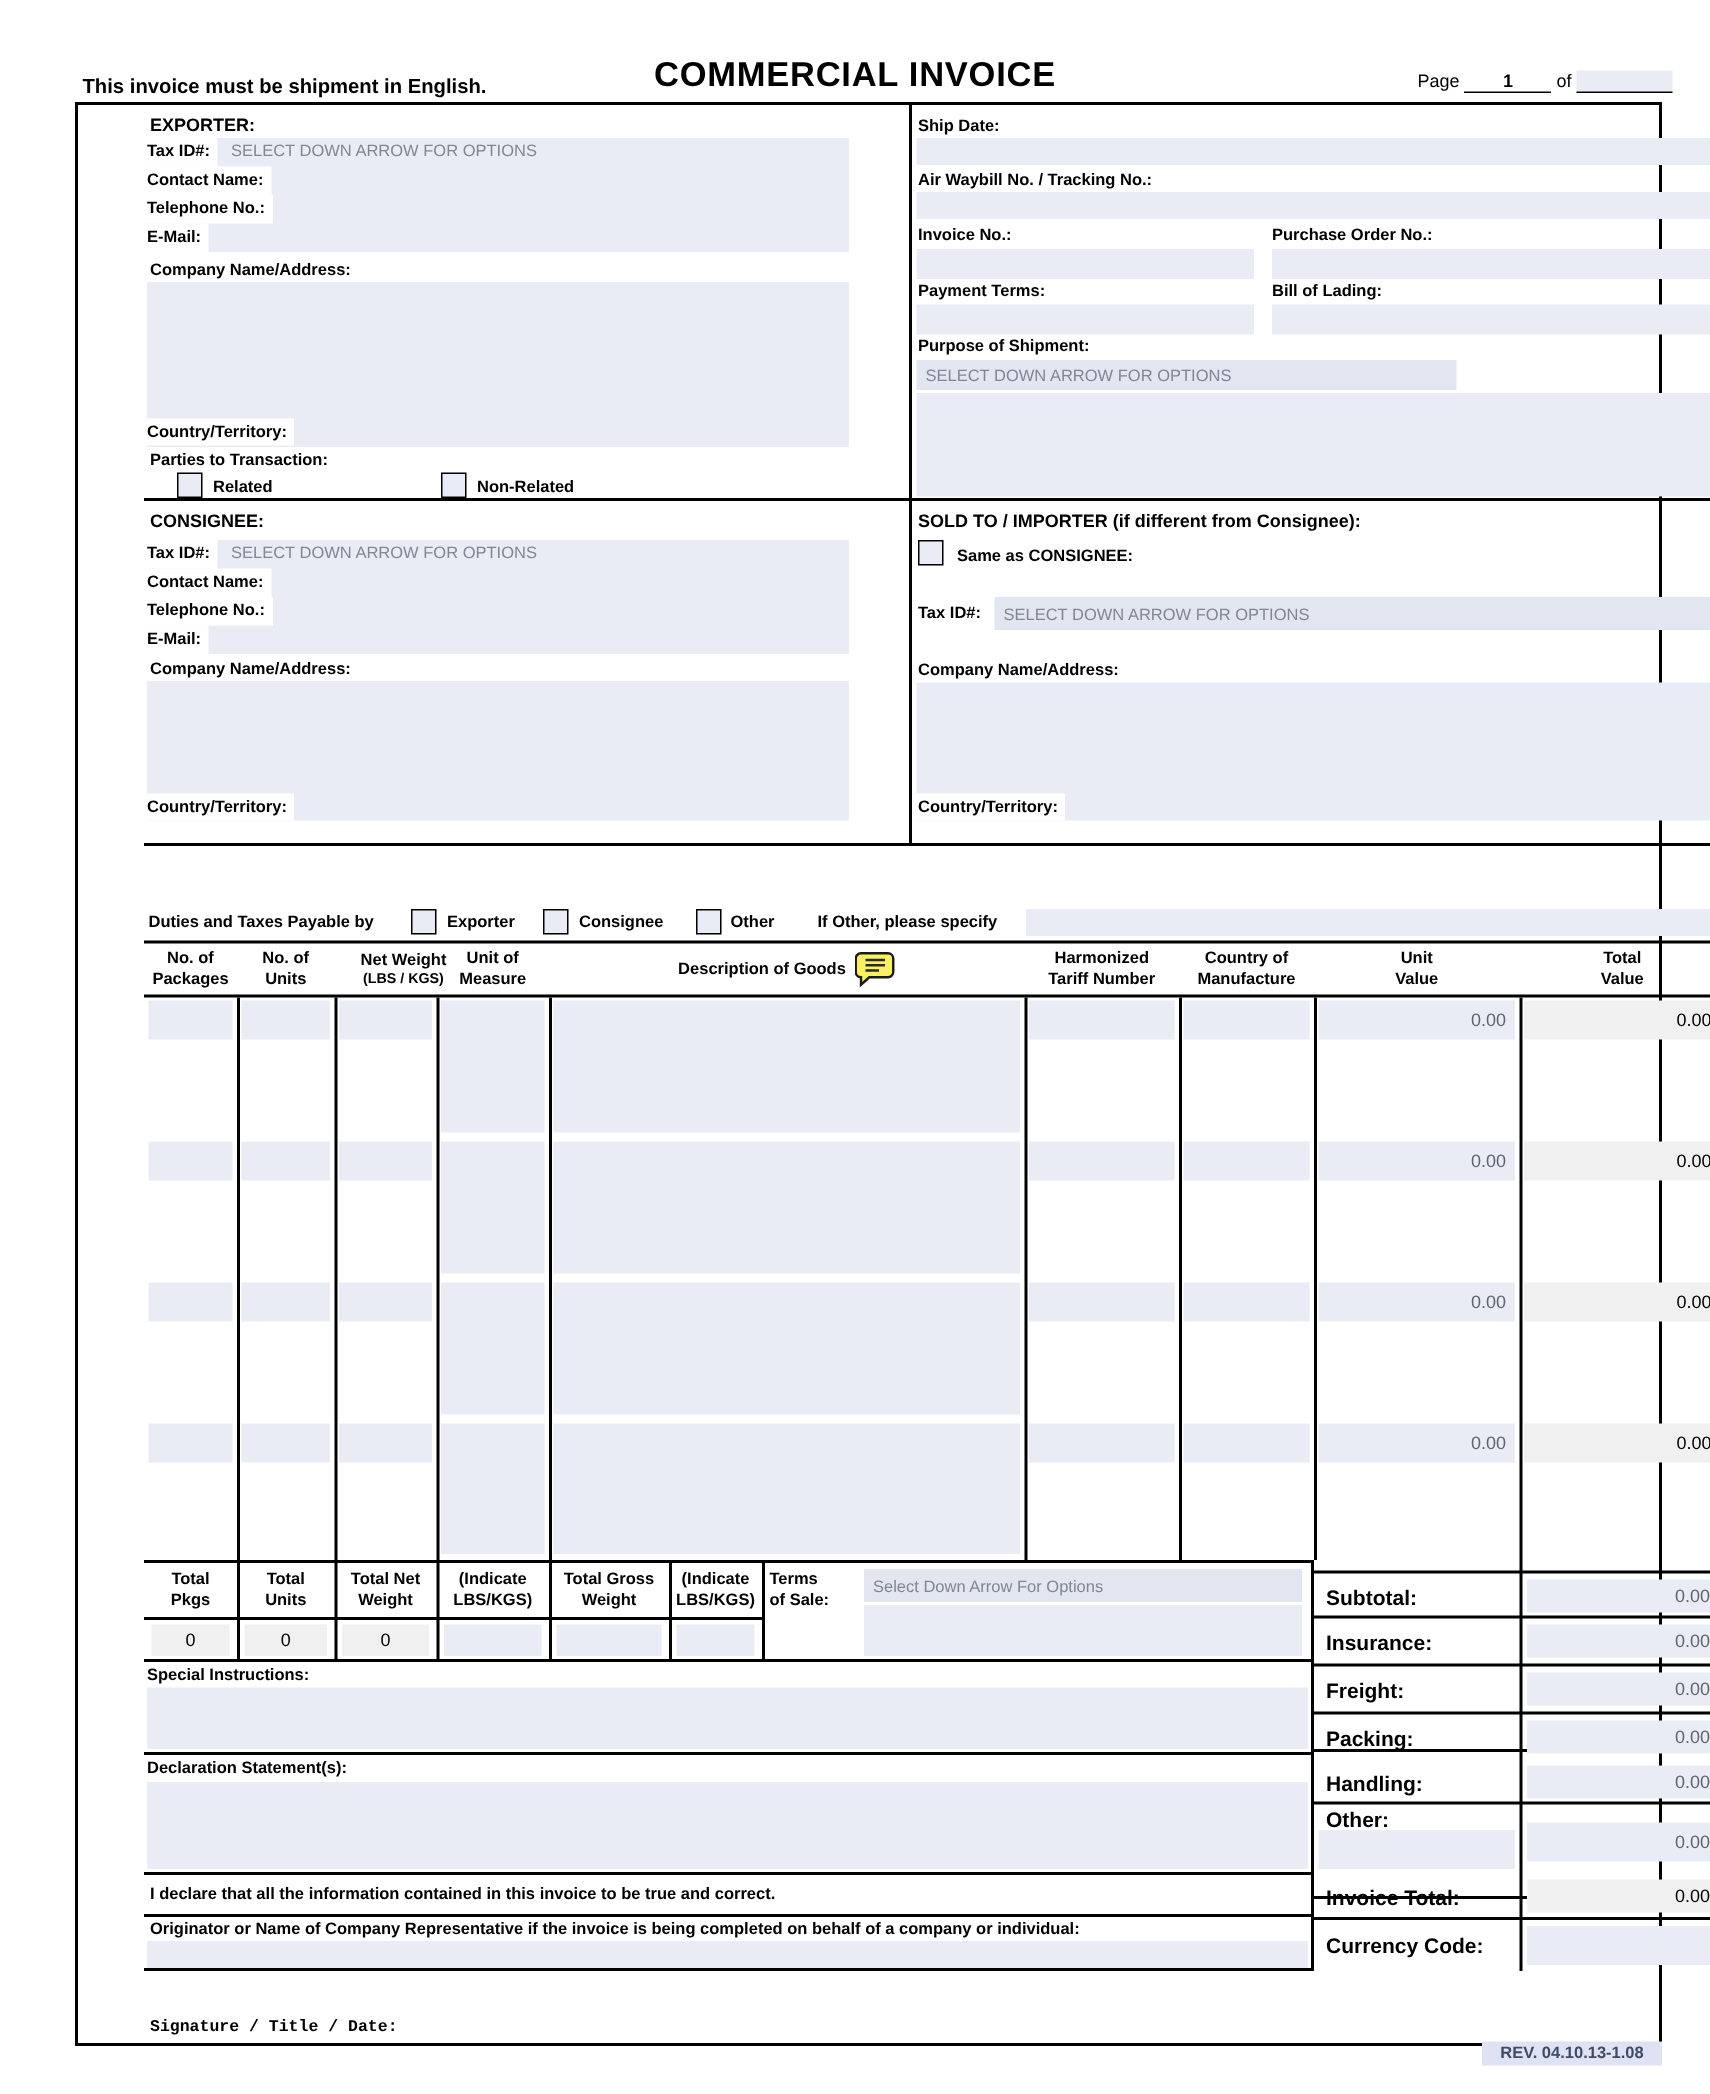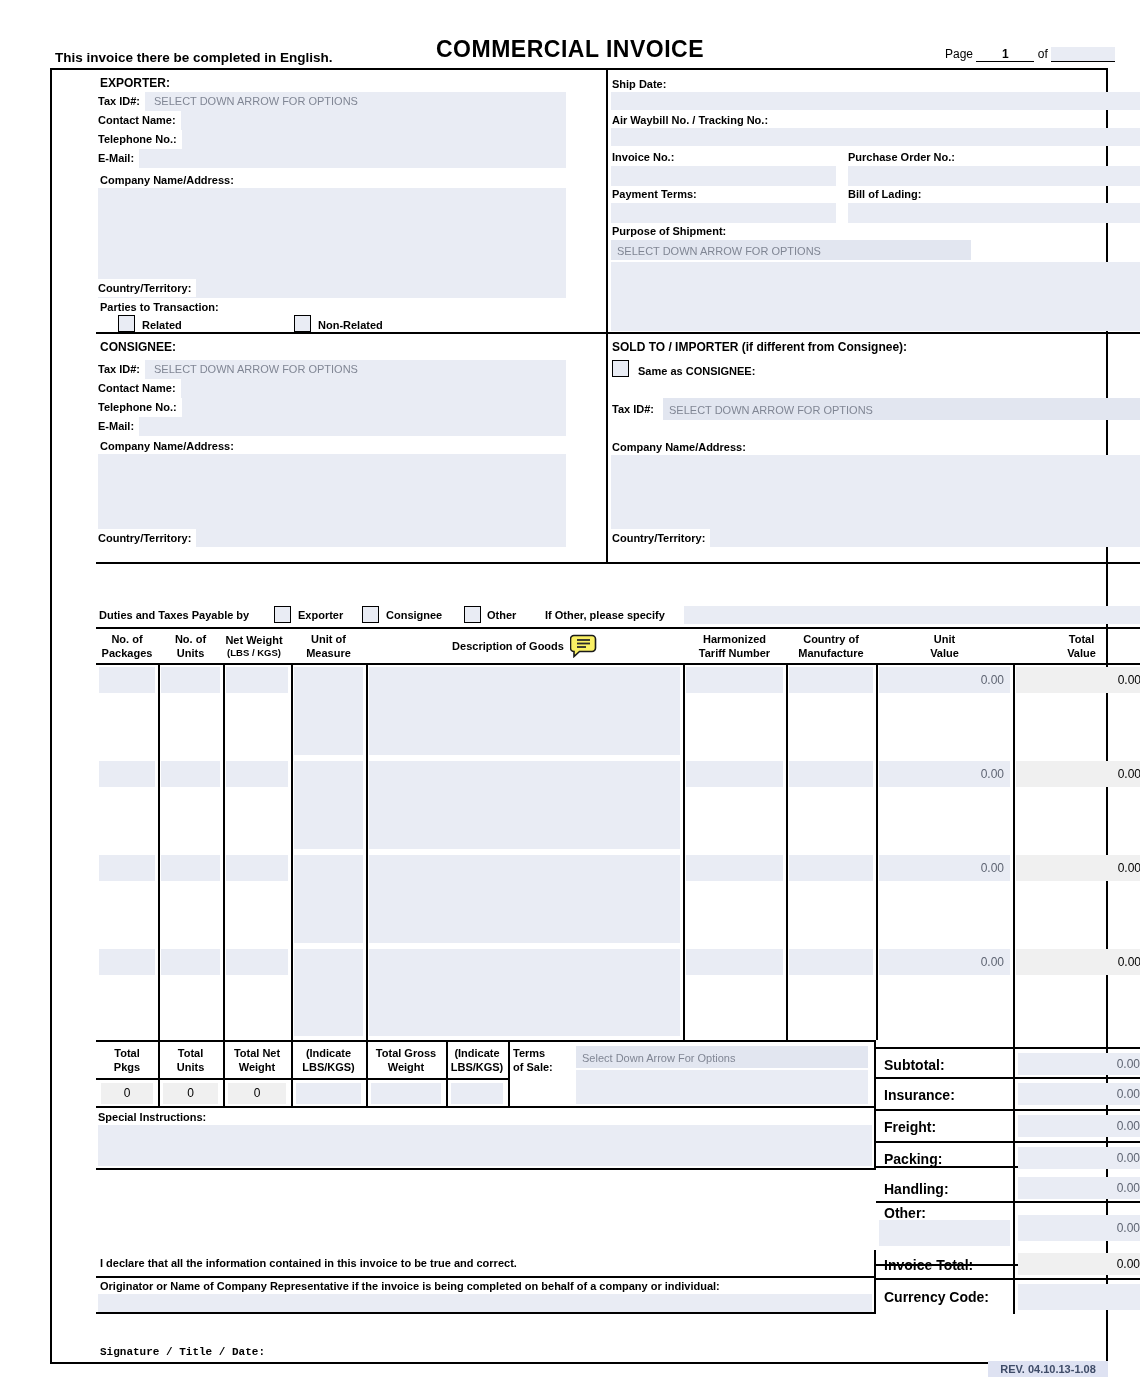--- a/index.html
+++ b/index.html
@@ -30,21 +30,21 @@
   .sumrow { position:absolute; left:0; width:100%; border-bottom:2px solid #000; }
   .sumlbl { position:absolute; left:8px; top:8px; font-weight:bold; font-size:14px; }
   .sumbox { position:absolute; left:142px; width:128px; height:22px; line-height:22px; }
   .pageline { display:inline-block; width:58px; border-bottom:1.5px solid #000; text-align:center; font-weight:bold; font-size:12px; }
   .ofbox { display:inline-block; width:64px; height:15px; border-bottom:1.5px solid #000; background:#E9ECF4; vertical-align:bottom; }
   .rev { position:absolute; left:988px; top:1361px; width:120px; background:#DEE2F2; color:#3F4C68; font-weight:bold; font-size:11px; text-align:center; padding:2px 4px; }
 </style>
 </head>
 <body>
 
-<div class="abs" style="left:55px;top:50px;font-weight:bold;font-size:13.5px;">This invoice there be completed in English.</div>
+<div class="abs" style="left:55px;top:50px;font-weight:bold;font-size:13.5px;">This invoice must be shipment in English.</div>
 <div class="abs" style="left:0;right:0;top:36px;text-align:center;font-weight:bold;font-size:23px;letter-spacing:.5px;">COMMERCIAL INVOICE</div>
 <div class="abs" style="left:945px;top:47px;font-size:12px;">
   <span>Page</span>
   <span class="pageline">1</span>
   <span>of</span>
   <span class="ofbox"></span>
 </div>
 
 <div class="form">
 
@@ -127,21 +127,21 @@
 
   <div class="sec" style="left:0;top:559px;width:1054px;height:36px;border-bottom:2px solid #000;">
     <div class="hc" style="left:0;width:62px;">
         <span>No. of</span>
         <span>Packages</span>
       </div>
     <div class="hc" style="left:62px;width:65px;">
         <span>No. of</span>
         <span>Units</span>
       </div>
-    <div class="hc" style="left:124px;width:68px;text-align:right;">
+    <div class="hc" style="left:139px;width:68px;text-align:right;">
         <span>Net Weight</span>
         <span class="sub">(LBS / KGS)</span>
       </div>
     <div class="hc" style="left:195px;width:75px;">
         <span>Unit of</span>
         <span>Measure</span>
       </div>
     <div class="hc" style="left:270px;width:317px;flex-direction:row;gap:6px;">
       <span>Description of Goods</span>
       <svg width="27" height="24" viewBox="0 0 27 24">
@@ -274,20 +274,24 @@
     <div class="field" style="left:200px;top:41px;width:65px;height:21px;"></div>
     <div class="field" style="left:275px;top:41px;width:70px;height:21px;"></div>
     <div class="field" style="left:355px;top:41px;width:52px;height:21px;"></div>
   </div>
 
   <div class="sec" style="left:0;top:1038px;width:780px;height:62px;border-right:2px solid #000;border-bottom:2px solid #000;">
     <div class="abs lbl" style="left:2px;top:3px;">Special Instructions:</div>
     <div class="field" style="left:2px;top:17px;width:774px;height:41px;"></div>
   </div>
 
+  <div class="sec" style="left:0;top:1100px;width:780px;height:80px;border-right:2px solid #000;border-bottom:2px solid #000;">
+    <div class="abs lbl" style="left:2px;top:3px;">Declaration Statement(s):</div>
+    <div class="field" style="left:2px;top:18px;width:774px;height:58px;"></div>
+  </div>
 
   <div class="sec" style="left:0;top:1180px;width:780px;height:28px;border-right:2px solid #000;border-bottom:2px solid #000;">
     <div class="abs lbl" style="left:4px;top:7px;">I declare that all the information contained in this invoice to be true and correct.</div>
   </div>
   <div class="sec" style="left:0;top:1208px;width:780px;height:36px;border-right:2px solid #000;border-bottom:2px solid #000;">
     <div class="abs lbl" style="left:4px;top:2px;">Originator or Name of Company Representative if the invoice is being completed on behalf of a company or individual:</div>
     <div class="field" style="left:2px;top:16px;width:774px;height:18px;"></div>
   </div>
   <div class="sec" style="left:0;top:1244px;width:1054px;height:48px;font-family:Liberation Mono, monospace;">
     <div class="abs lbl" style="left:4px;bottom:4px;">Signature / Title / Date:</div>

